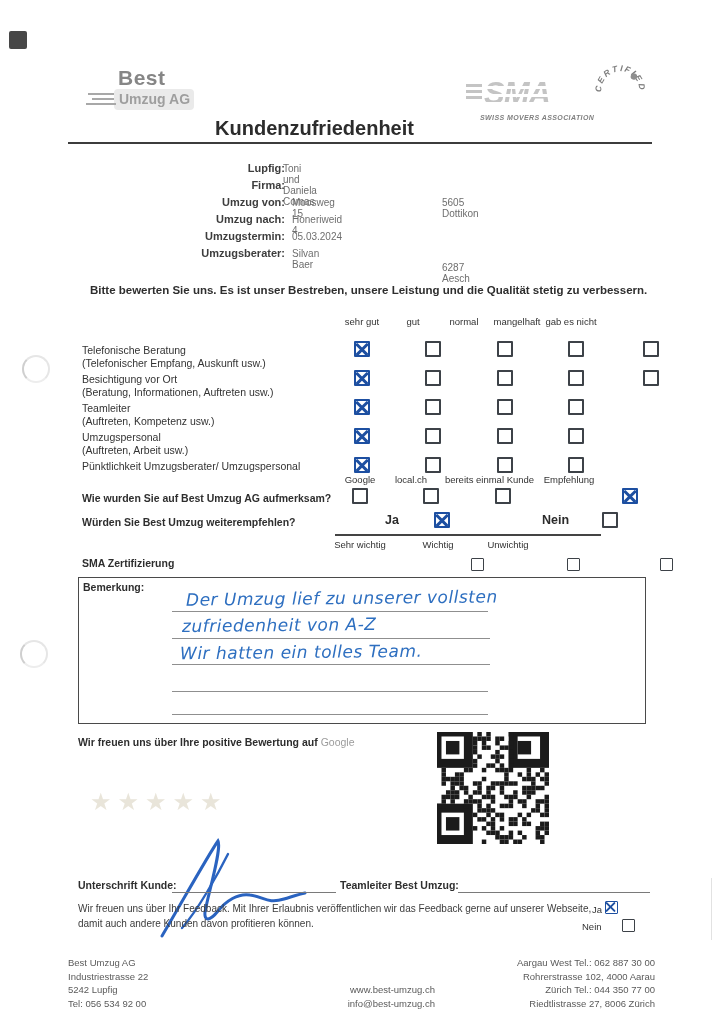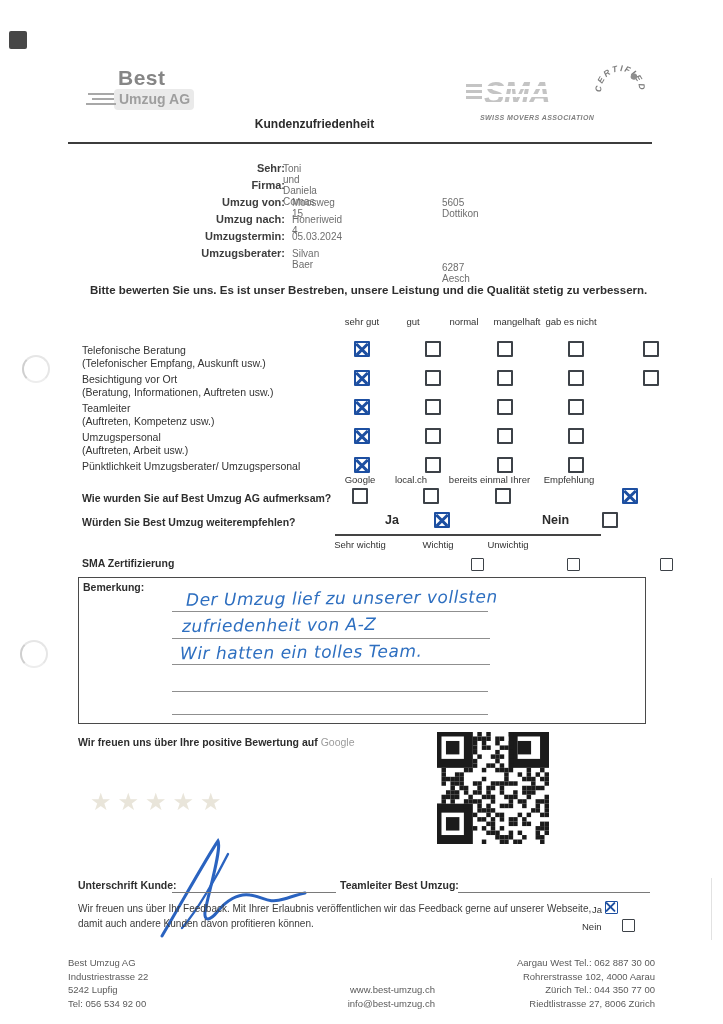--- a/index.html
+++ b/index.html
@@ -17,21 +17,21 @@
   .umzug-bg{background:#eaeaea;border-radius:4px;}
   .best-bottom{font-weight:bold;font-size:14px;color:#9e9e9e;}
   .speed{background:#a8a8a8;height:2px;}
 
   
   .sma-word{font-style:italic;font-weight:800;font-size:31px;color:#c4c4c4;letter-spacing:-1px;line-height:1;}
   .sma-stripe{position:absolute;height:2.6px;background:#fff;left:-2px;right:-2px;}
   .sma-lead{width:16px;height:18px;background:repeating-linear-gradient(180deg,#c4c4c4 0 3px,#fff 3px 6px);}
   .sma-caption{font-style:italic;font-weight:bold;font-size:7px;color:#7f7f7f;letter-spacing:.4px;}
 
-  .title{font-size:12px;font-weight:bold;color:#2c2c2c;width:629px;text-align:center;}
+  .title{font-size:20px;font-weight:bold;color:#2c2c2c;width:629px;text-align:center;}
   .title-rule{height:2.4px;background:#3c3c3c;}
 
   .d-label{font-weight:bold;font-size:11px;color:#3d3d3d;width:220px;text-align:right;}
   .d-value{font-size:10px;color:#6e6e6e;}
 
   .intro{font-weight:bold;font-size:11.5px;color:#2e2e2e;}
 
   .colhead{font-size:9.5px;color:#333;width:90px;text-align:center;}
   .rowlabel{font-size:10.5px;color:#333;line-height:12.5px;width:260px;}
 
@@ -114,21 +114,21 @@
     <circle cx="36" cy="13" r="3.2" fill="#8f8f8f"></circle>
   </svg>
 
   
   <div class="abs title" style="left:0;top:117px;">Kundenzufriedenheit</div>
   <div class="abs title-rule" style="left:68px;top:142px;width:584px;"></div>
 
   
   <div class="abs" style="left:65px;top:162px;width:560px;">
     <div class="abs" style="top:0;">
-        <span class="d-label abs" style="left:0;">Sehr:</span>
+        <span class="d-label abs" style="left:0;">Lupfig:</span>
         <span class="d-value abs" style="left:218px;top:1px;">Toni und Daniela Comas</span>
       </div>
     <div class="abs" style="top:17px;">
         <span class="d-label abs" style="left:0;">Firma:</span>
         <span class="d-value abs" style="left:227px;top:1px;"></span>
       </div>
     <div class="abs" style="top:34px;">
         <span class="d-label abs" style="left:0;text-align:right;">Umzug von:</span>
         <span class="d-value abs" style="left:227px;top:1px;">Moosweg 15</span>
         <span class="d-value abs" style="left:377px;top:1px;">5605 Dottikon</span>
@@ -199,21 +199,21 @@
       <span class="cb abs" style="left:323px;top:0;"></span>
       <span class="cb abs" style="left:374px;top:0;"></span>
       <span class="cb abs" style="left:425px;top:0;"></span>
     </div>
   </div>
 
   
   <div class="abs" style="left:82px;top:474px;width:560px;height:100px;">
     <div class="abs colhead" style="left:233px;top:0;">Google</div>
     <div class="abs colhead" style="left:284px;top:0;">local.ch</div>
-    <div class="abs colhead" style="left:335px;top:0;width:145px;">bereits einmal Ihrer</div>
+    <div class="abs colhead" style="left:335px;top:0;width:145px;">bereits einmal Kunde</div>
     <div class="abs colhead" style="left:442px;top:0;">Empfehlung</div>
 
     <div class="abs q-label" style="left:0;top:18px;">Wie wurden Sie auf Best Umzug AG aufmerksam?</div>
     <span class="cb abs" style="left:270px;top:14px;"></span>
     <span class="cb abs" style="left:321px;top:14px;"></span>
     <span class="cb abs" style="left:372px;top:14px;"></span>
     <span class="cb abs checked" style="left:479px;top:14px;"></span>
 
     <div class="abs q-label" style="left:0;top:42px;">Würden Sie Best Umzug weiterempfehlen?</div>
     <span class="cb abs checked" style="left:270px;top:38px;"></span>

